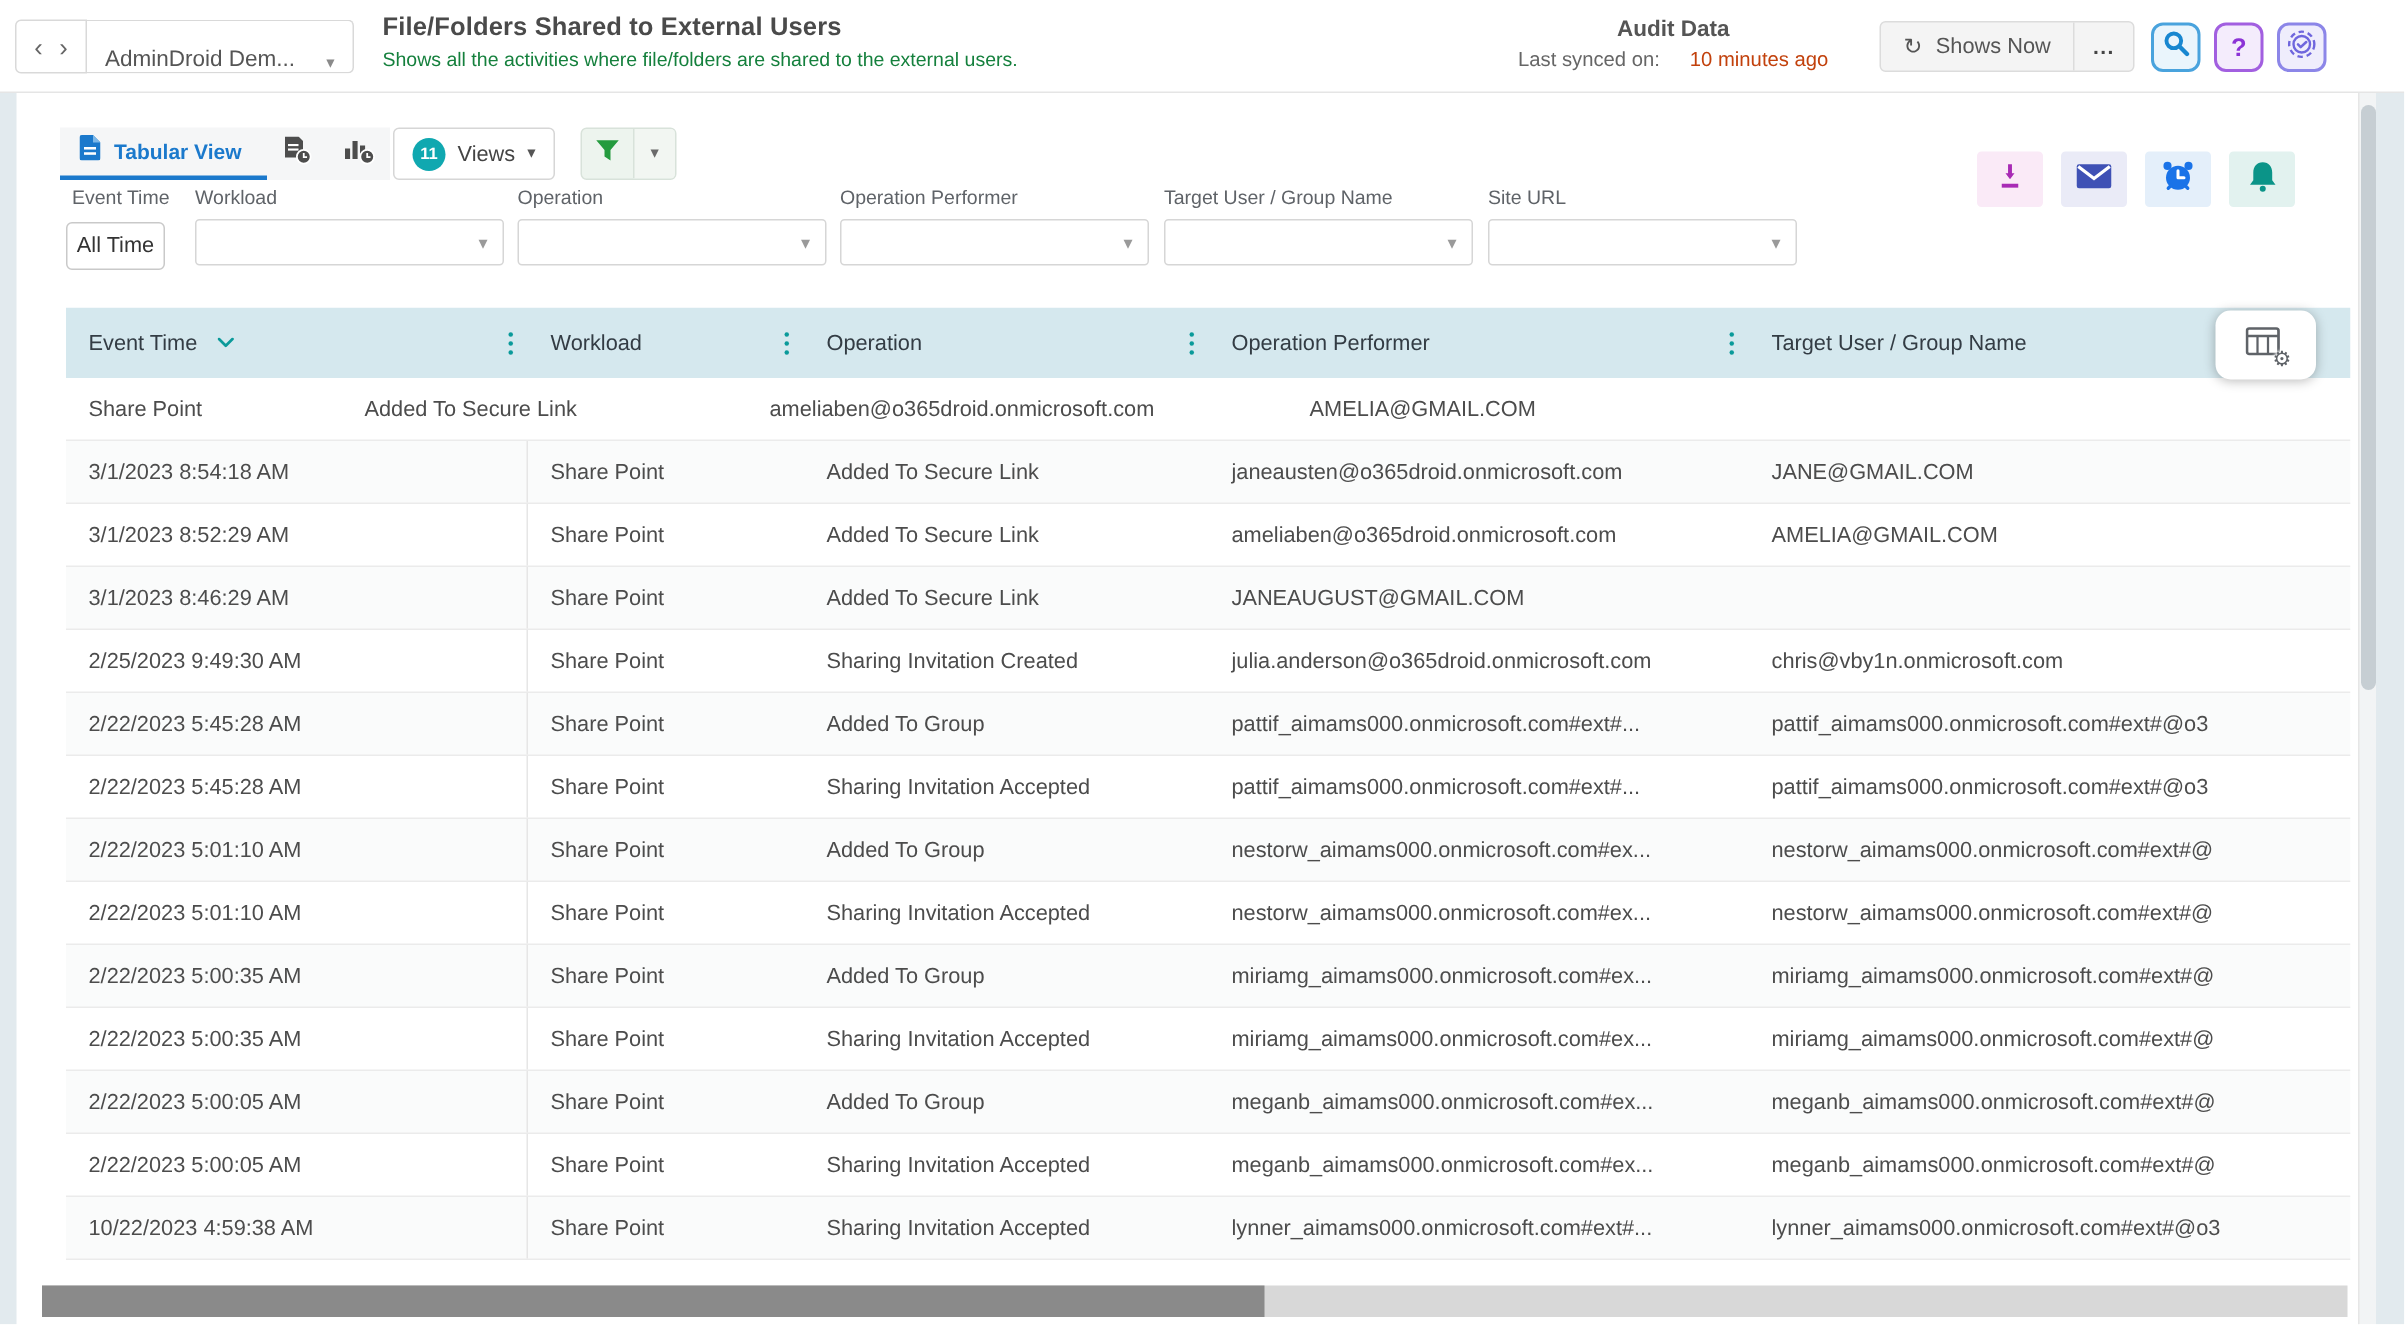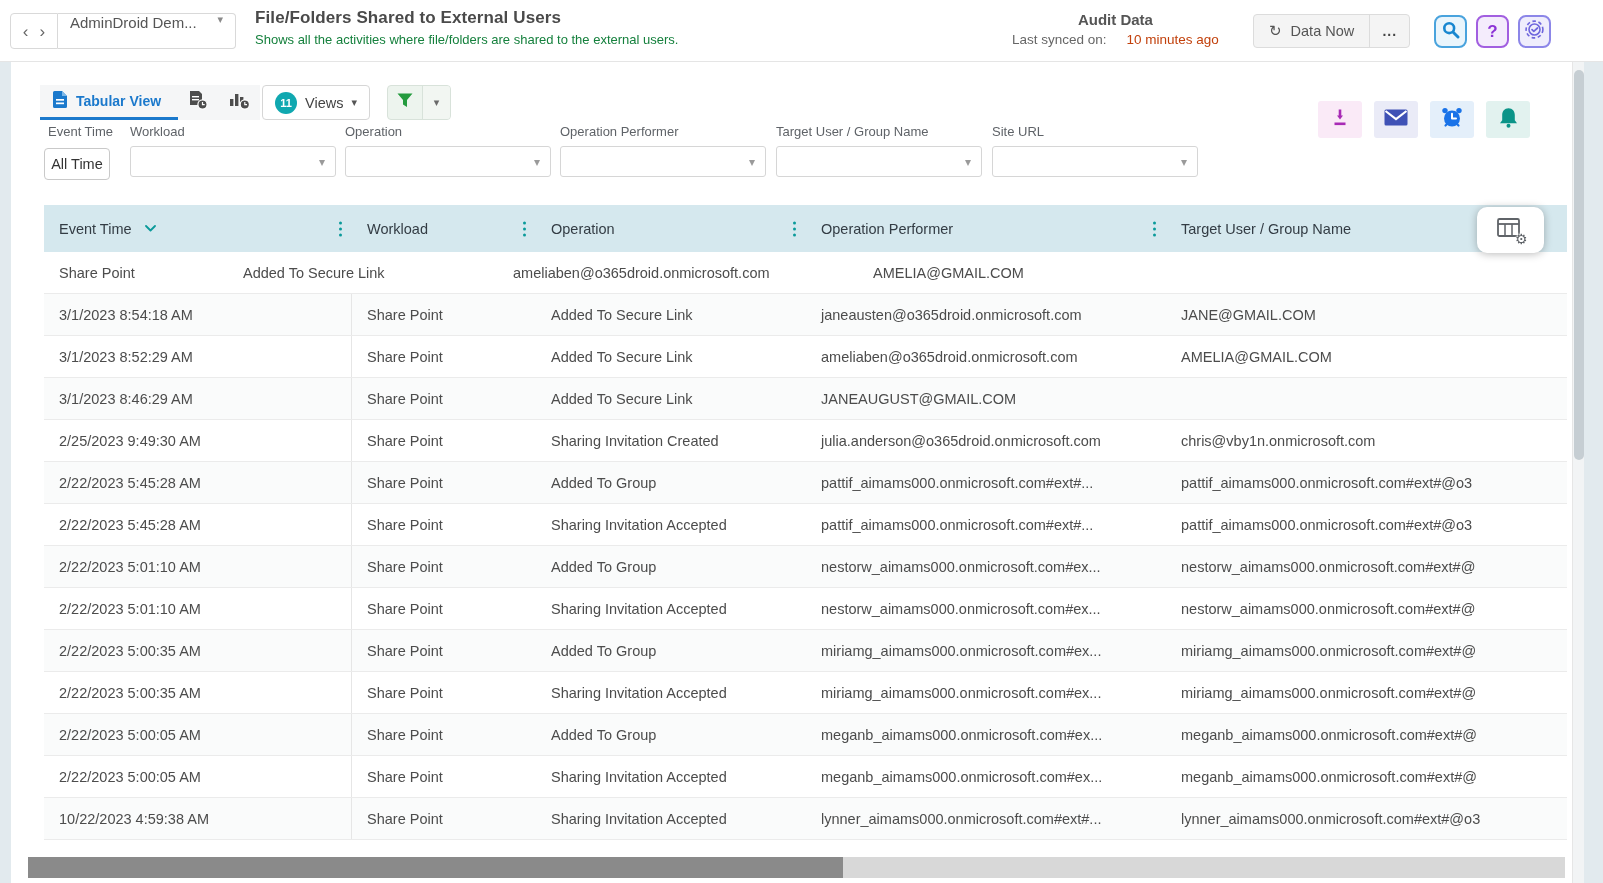--- a/index.html
+++ b/index.html
@@ -8,21 +8,21 @@
          font-family:"Liberation Sans", sans-serif; overflow:hidden; color:#4a4a4a; }
 
   
   .topbar { position:absolute; top:0; left:0; width:100%; height:62px; background:#fff;
             border-bottom:1px solid #e5e5e5; z-index:10; }
   .nav-group { position:absolute; left:10px; top:13px; display:flex; height:36px; }
   .nav-arrows { width:48px; border:1px solid #d9d9d9; border-radius:4px 0 0 4px; background:#fff;
                 display:flex; align-items:center; justify-content:center; gap:11px; color:#666; font-size:17px; }
   .nav-arrows span { cursor:default; line-height:1; }
   .tenant { width:178px; border:1px solid #d9d9d9; border-left:none; border-radius:0 4px 4px 0;
-            display:flex; align-items:flex-start; justify-content:space-between; padding:0 12px; background:#fff; }
+            display:flex; align-items:flex-end; justify-content:space-between; padding:0 12px; background:#fff; }
   .tenant-label { font-size:15px; color:#555; white-space:nowrap; }
   .caret { color:#8a8a8a; font-size:11px; line-height:1; }
   .title-block { position:absolute; left:255px; top:8px; }
   .page-title { font-size:17px; font-weight:700; color:#4a4a4a; letter-spacing:.1px; }
   .page-subtitle { font-size:13px; color:#15803d; margin-top:4px; }
   .audit-block { position:absolute; left:1012px; top:11px;text-align:center; }
   .audit-label { font-size:15px; font-weight:700; color:#555; }
   .audit-sync { font-size:13.5px; color:#666; margin-top:4px; }
   .audit-sync .val { font-weight:400; color:#c2410c; margin-left:20px; }
   .sync-group { position:absolute; left:1253px; top:14px; height:34px; display:flex;
@@ -128,21 +128,21 @@
     <div class="audit-block">
       <div class="audit-label">Audit Data</div>
       <div class="audit-sync">
         <span>Last synced on:</span><span class="val">10 minutes ago</span>
       </div>
     </div>
 
     <div class="sync-group">
       <div class="sync-btn">
         <span class="sync-glyph">↻</span>
-        <span>Data Now</span>
+        <span>Shows Now</span>
       </div>
       <div class="more-btn">...</div>
     </div>
 
     <div class="icon-btn search-btn">
       <span>
         <svg width="18" height="18" viewBox="0 0 18 18">
             <circle cx="7.2" cy="7.2" r="4.9" fill="none" stroke="#1887d0" stroke-width="2.6"></circle>
             <line x1="11.2" y1="11.2" x2="16" y2="16" stroke="#1887d0" stroke-width="2.9" stroke-linecap="round"></line>
           </svg>

